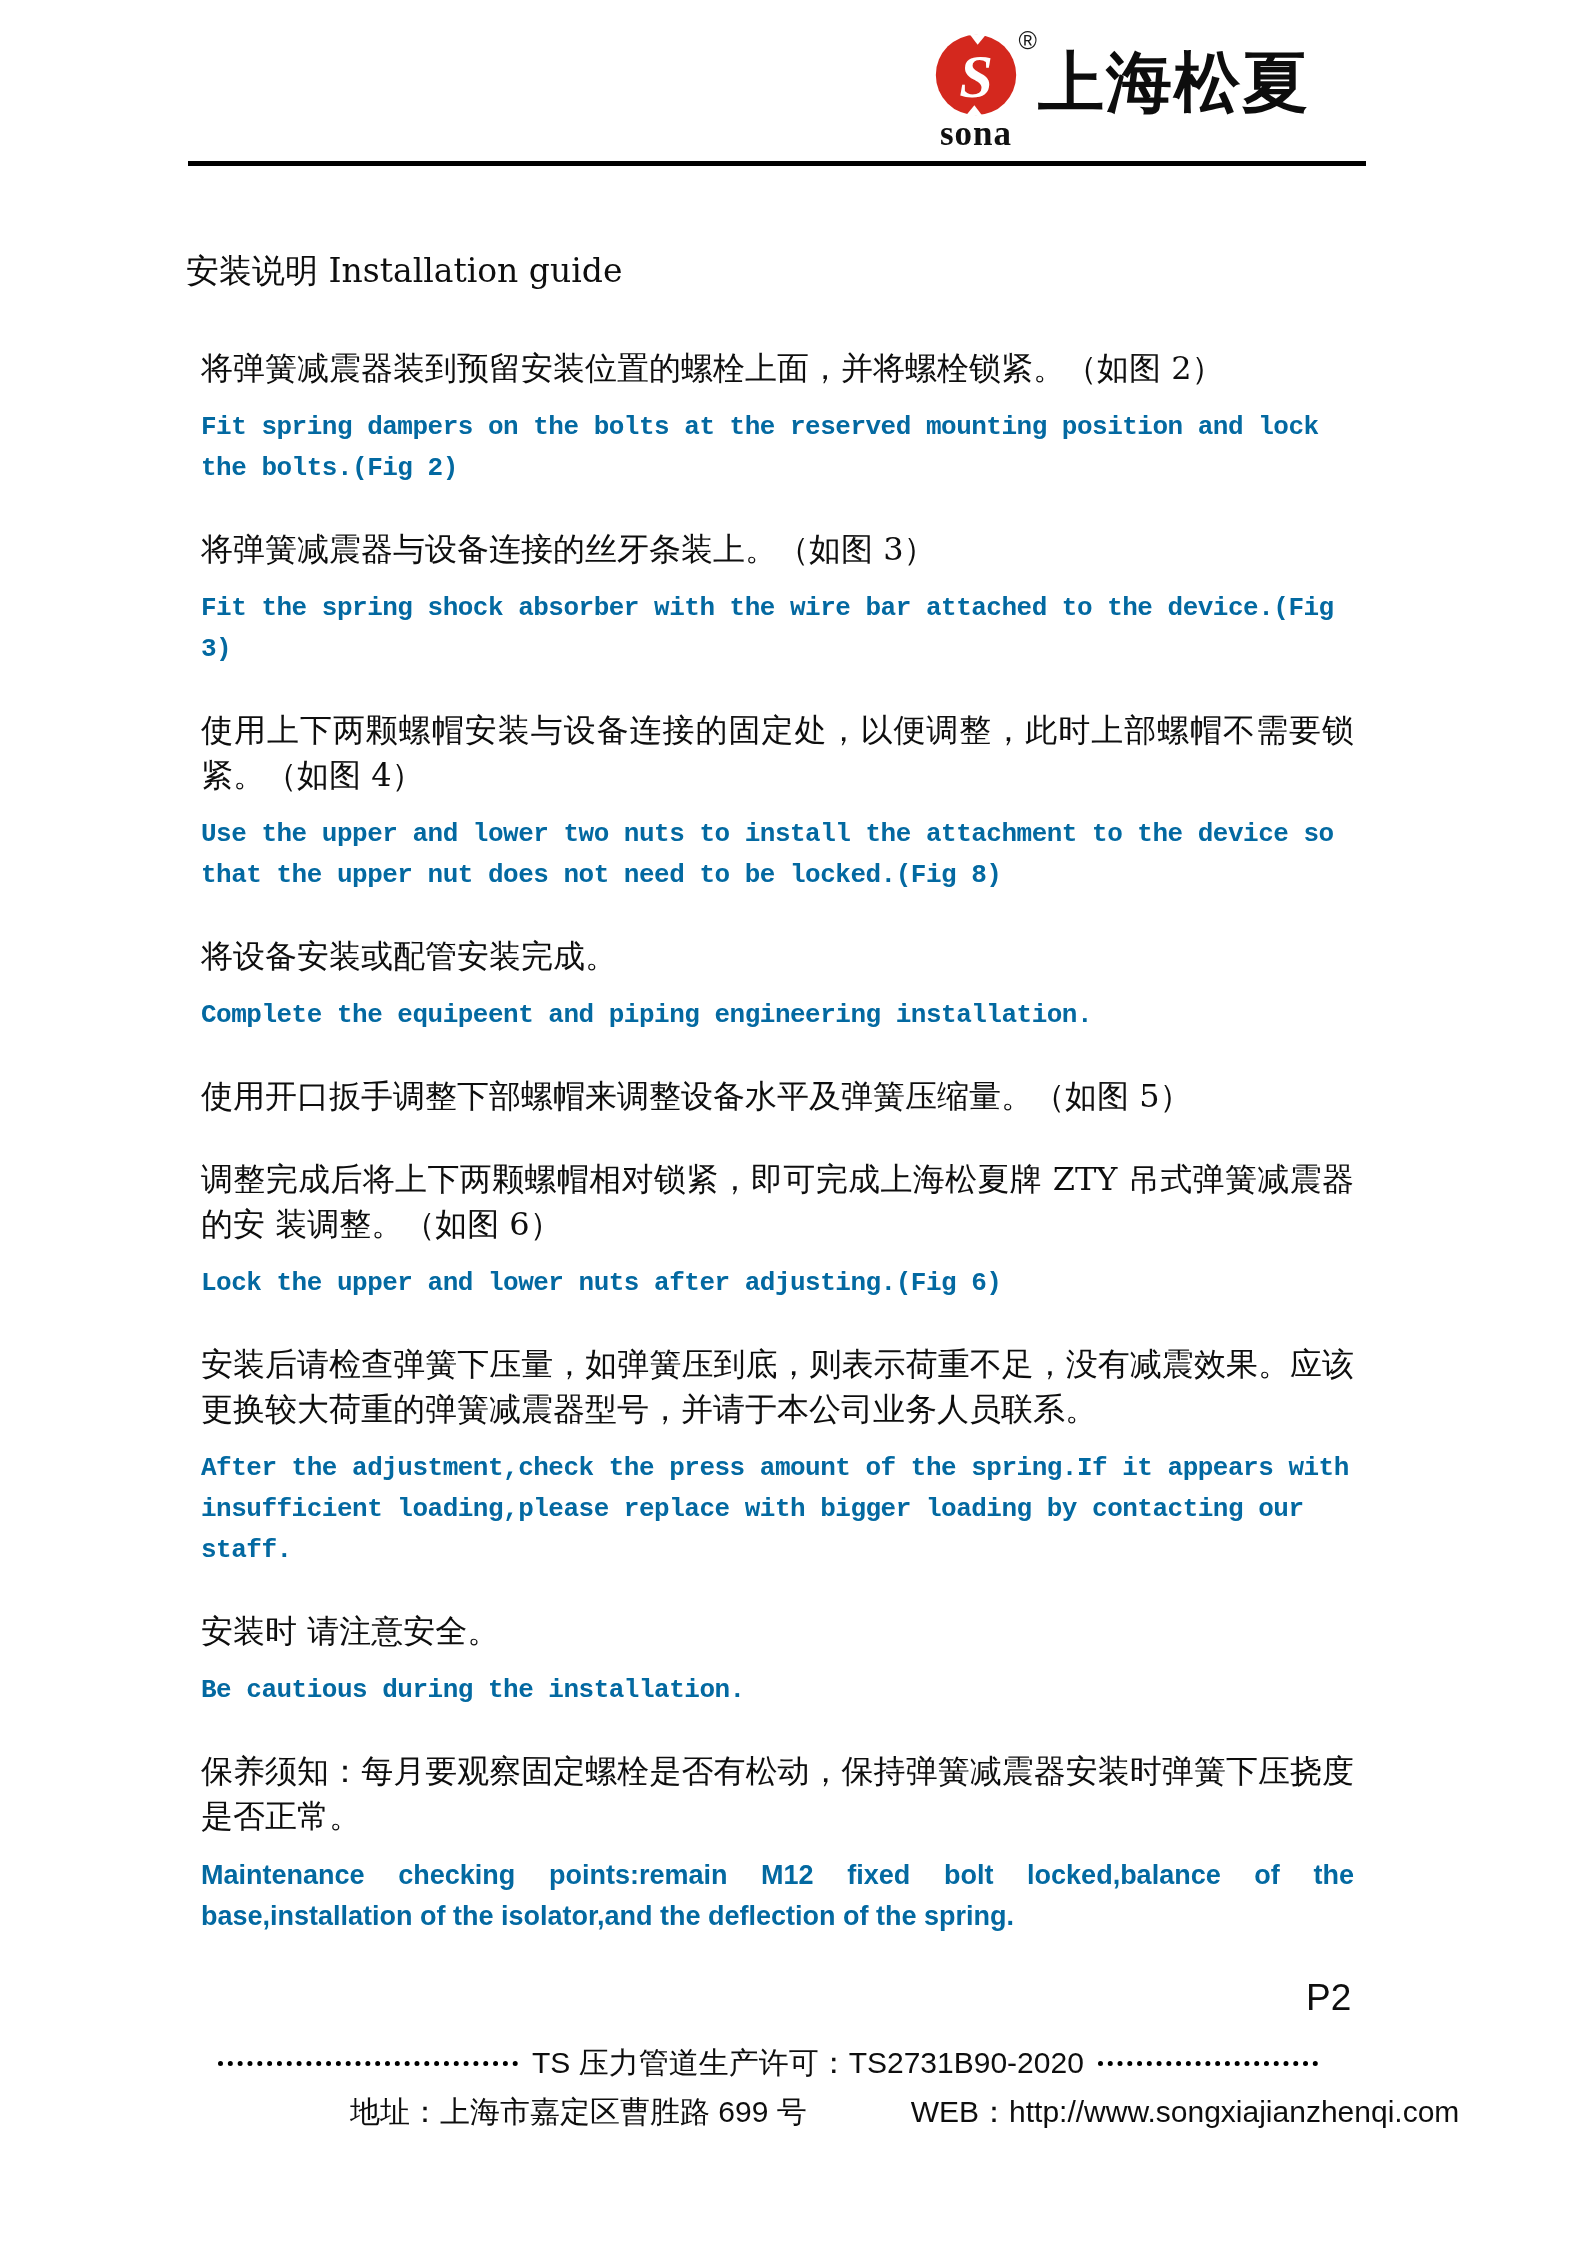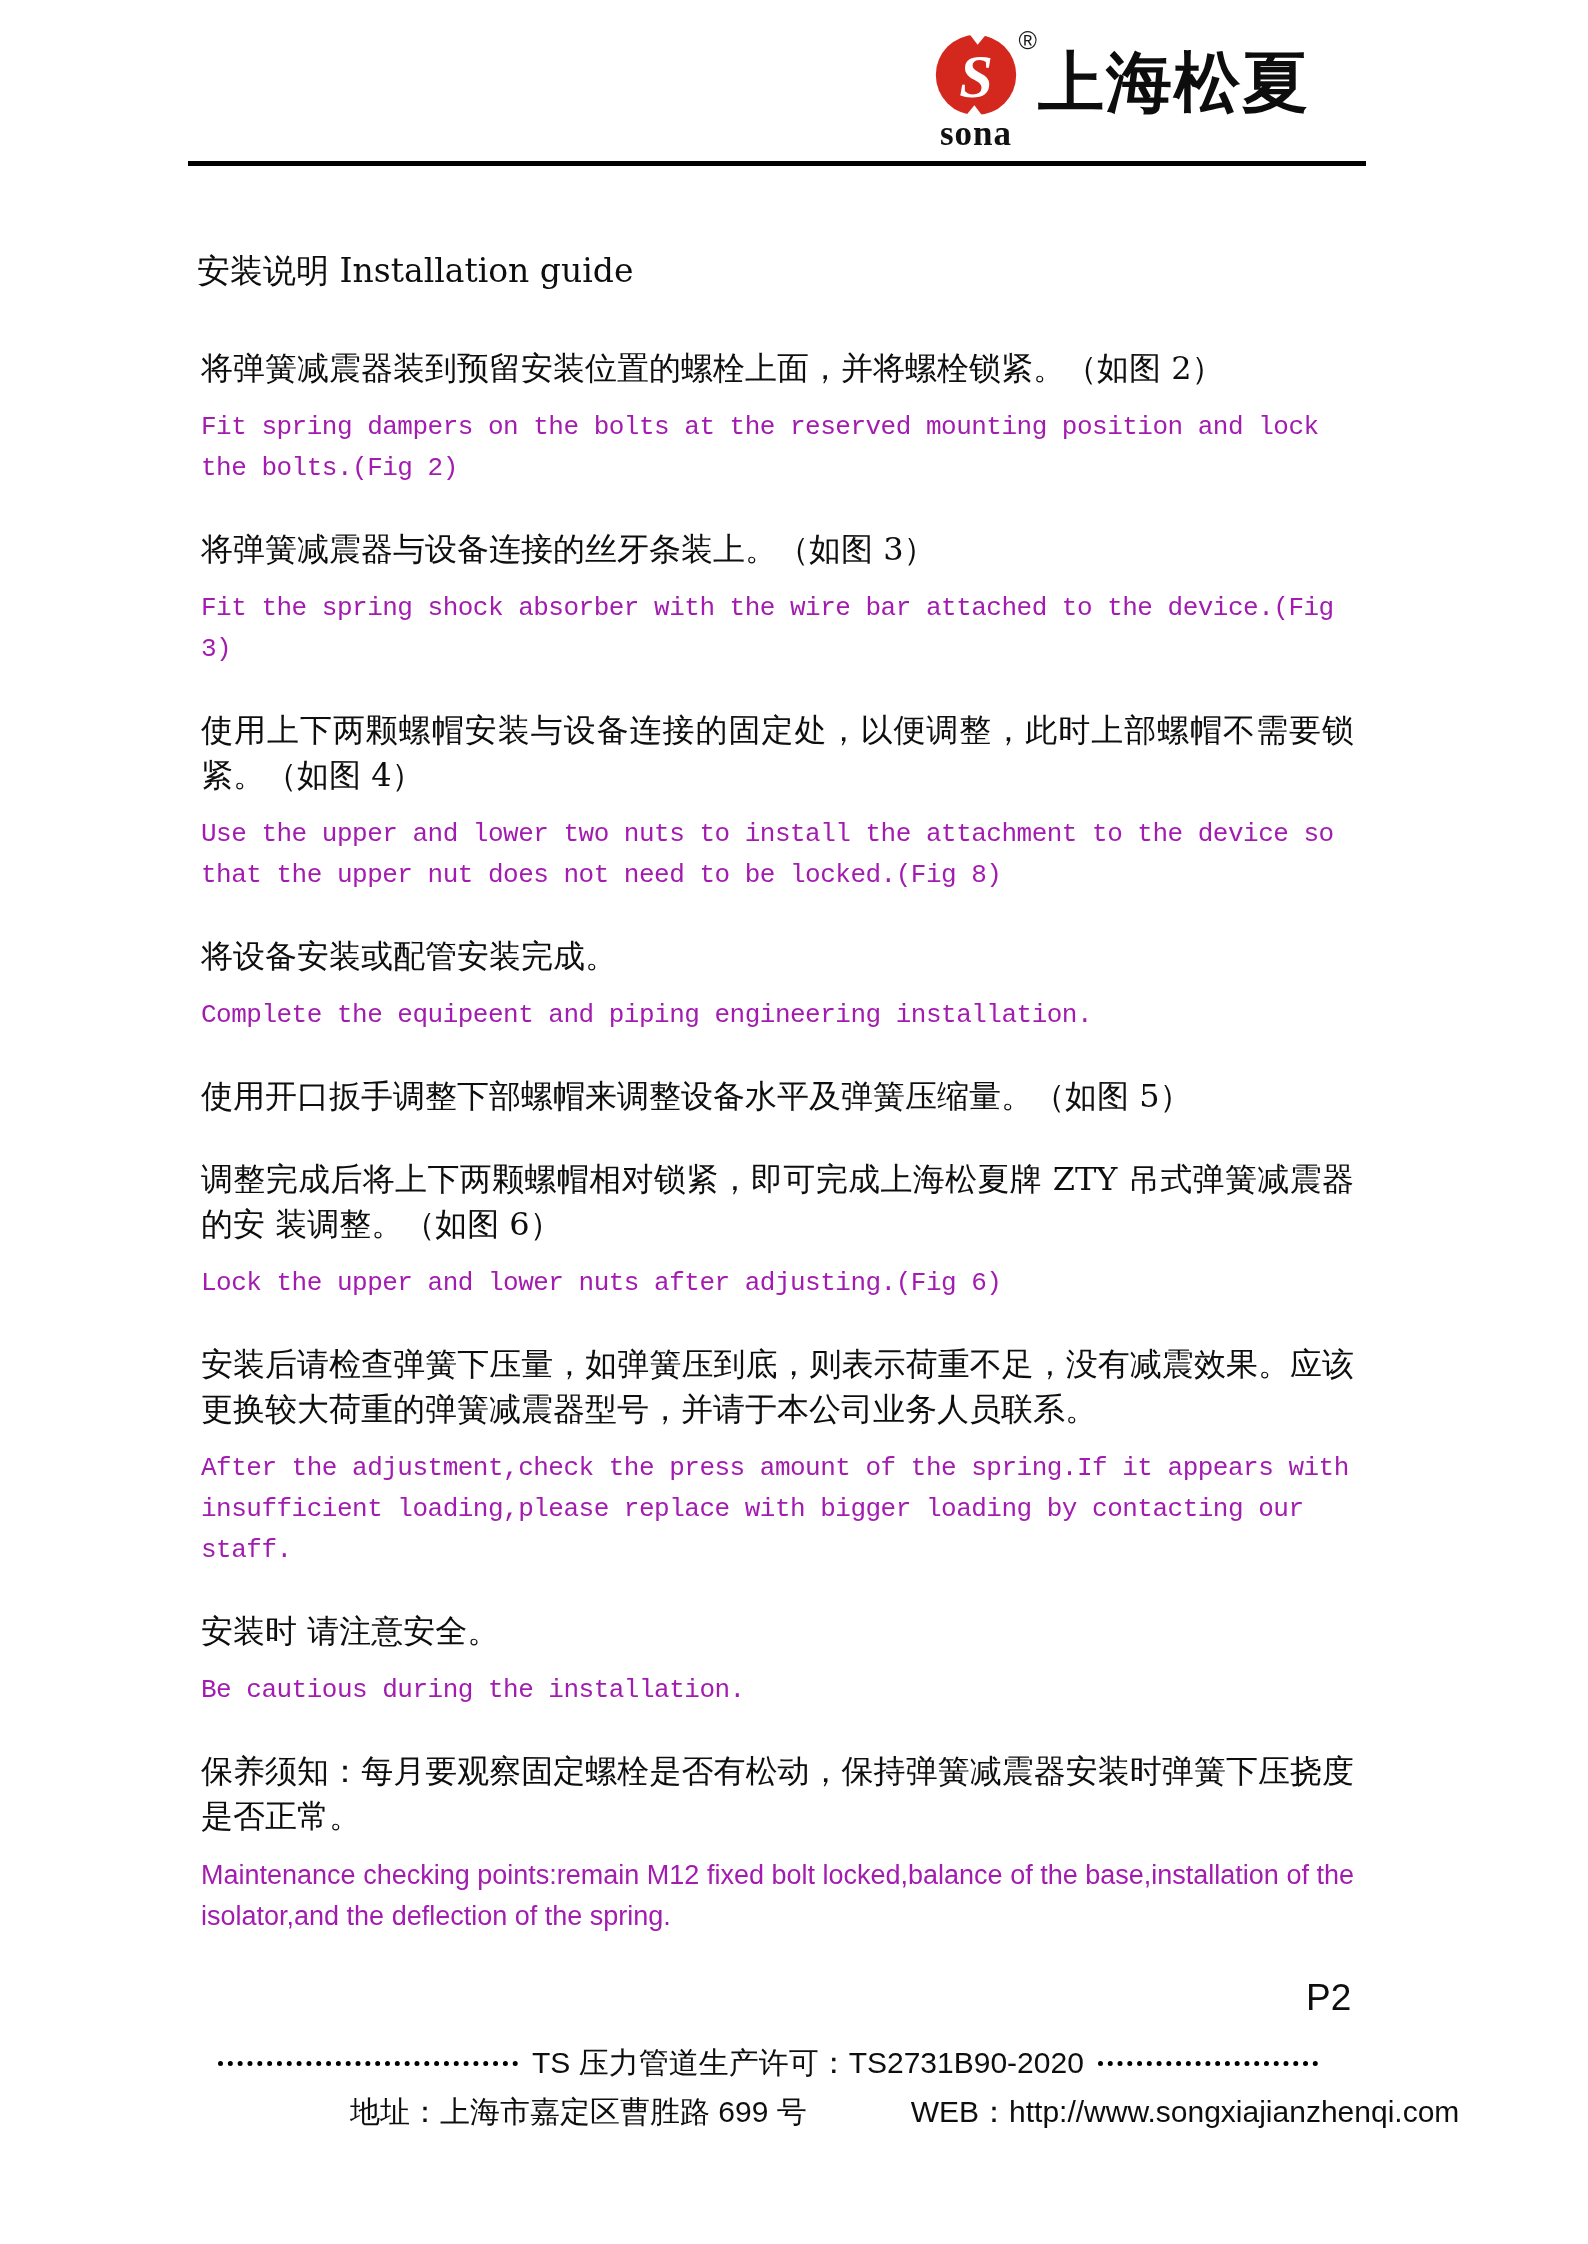--- a/index.html
+++ b/index.html
@@ -69,21 +69,21 @@
   }
 
   
   main {
     position: absolute;
     left: 185px;
     top: 250px;
     width: 1185px;
   }
   h1.doc-title {
-    margin: 0 0 54px 12px;
+    margin: 0 0 54px 1px;
     font-size: 33px;
     line-height: 42px;
     font-weight: 400;
     font-family: "DejaVu Serif", "Liberation Sans", serif;
     color: #0e0e0e;
   }
   .para { margin: 0 0 38px 0; }
   .para.gap-before { margin-top: 34px; }
   .para p { margin: 16px; }
   .zh {
@@ -91,21 +91,22 @@
     font-size: 32px;
     line-height: 45px;
     text-align: justify;
     color: #0e0e0e;
   }
   .en {
     font-family: "Liberation Mono", "DejaVu Sans Mono", monospace;
     font-size: 26px;
     line-height: 41px;
     letter-spacing: -0.5px;
-    color: #a21caf;
+    color: #0369a1;
+    font-weight: bold;
   }
   .en.sans {
     font-family: "Liberation Sans", sans-serif;
     font-size: 27px;
     line-height: 41px;
     letter-spacing: 0;
     text-align: justify;
   }
 
   

